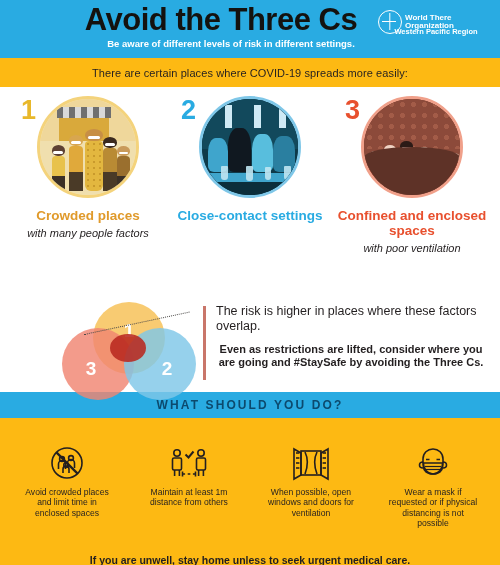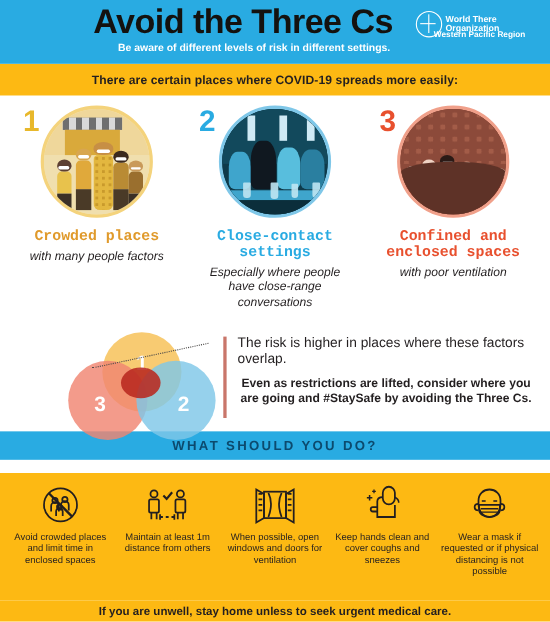--- a/index.html
+++ b/index.html
@@ -62,21 +62,21 @@
     text-align:center;
     font-size:7.5px;font-weight:bold;color:#ffffff;
   }
 
   
   .banner-yellow{
     height:29px;background:#FDB913;
     display:flex;align-items:center;justify-content:center;
   }
   .banner-yellow-text{
-    font-size:11px;font-weight:bold;color:#231f20;
+    font-size:11px;font-weight:normal;color:#231f20;
     letter-spacing:0.1px;
   }
 
   
   .cs-section{position:relative;height:203px;background:#ffffff;padding-top:6px;}
   .cs-row{display:flex;justify-content:center;gap:4px;}
   .cs-col{width:158px;position:relative;}
   .circle-wrap{position:relative;height:108px;display:flex;align-items:center;justify-content:center;}
   .big-num{
     position:absolute;top:4px;font-size:27px;font-weight:bold;line-height:1;z-index:4;
@@ -115,21 +115,21 @@
 
   
   .ill3-bg{position:absolute;inset:0;background:#8C4A3A;}
   .ill3-dots{position:absolute;left:0;right:0;top:0;height:52%;
     background:#8C4A3A;
     background-image:radial-gradient(circle,#A35C48 2.4px,transparent 2.6px);
     background-size:11px 11px;}
   .ill3-floor{position:absolute;left:0;right:0;bottom:0;height:50%;
     background:#5E3227;border-radius:50% 50% 0 0 / 22% 22% 0 0;}
 
-  .cs-title{text-align:center;font-size:13.5px;font-weight:bold;line-height:1.12;margin-top:7px;font-family:Liberation Mono, monospace;}
+  .cs-title{text-align:center;font-size:13.5px;font-weight:bold;line-height:1.12;margin-top:7px;}
   .c1 .cs-title{color:#E09A2B;}
   .c2 .cs-title{color:#29ABE2;}
   .c3 .cs-title{color:#E8502E;}
   .cs-desc{
     text-align:center;font-size:11px;font-style:italic;color:#231f20;
     line-height:1.2;margin-top:4px;padding:0 14px;
   }
 
   
   .venn-section{position:relative;height:96px;background:#ffffff;}
@@ -152,21 +152,21 @@
   .vt-top{font-size:12.5px;color:#231f20;line-height:1.22;}
   .vt-bot{font-size:11px;font-weight:bold;color:#231f20;line-height:1.27;margin-top:8px;text-align:center;}
 
   
   .banner-blue{
     height:26px;background:#29ABE2;display:flex;align-items:center;justify-content:center;
   }
   .banner-blue-text{
     font-size:12px;font-weight:bold;color:#0c4a6e;letter-spacing:2.1px;
   }
-  .actions{background:#FDB913;height:108px;padding-top:8px;margin-top:12px;}
+  .actions{background:#FDB913;height:108px;padding-top:24px;}
   .actions-row{display:flex;justify-content:space-around;align-items:flex-start;padding:0 6px;}
   .action{width:92px;display:flex;flex-direction:column;align-items:center;}
   .action-icon{height:42px;display:flex;align-items:center;justify-content:center;}
   .action-icon svg{display:block;}
   .action-label{
     margin-top:3px;text-align:center;font-size:8.6px;color:#231f20;line-height:1.22;
   }
   .footer{
     background:#FDB913;height:34px;display:flex;align-items:flex-start;justify-content:center;
     padding-top:4px;
@@ -267,21 +267,20 @@
               <div class="ill2-counter"></div>
               <div class="ill2-floor"></div>
               <div class="glass" style="left:20%;bottom:16%;width:7px;height:14px;"></div>
               <div class="glass" style="left:46%;bottom:15%;width:7px;height:15px;"></div>
               <div class="glass" style="left:66%;bottom:16%;width:6px;height:13px;"></div>
               <div class="glass" style="left:85%;bottom:16%;width:7px;height:14px;"></div>
             </div>
           </div>
         </div>
         <div class="cs-title">Close-contact settings</div>
-        <div class="cs-desc">Especially where people have close-range conversations</div>
       </div>
 
       <div class="cs-col c3">
         <div class="circle-wrap">
           <div class="big-num">3</div>
           <div class="circ">
             <div class="ill">
               <div class="ill3-bg"></div>
               <div class="ill3-dots"></div>
               <div class="p" style="left:5%;width:12px;height:40px;">
@@ -413,33 +412,20 @@
             <line x1="32.6" y1="10" x2="36" y2="10"></line>
               <line x1="32.6" y1="15" x2="36" y2="15"></line>
             <line x1="32.6" y1="20" x2="36" y2="20"></line>
               <line x1="32.6" y1="25" x2="36" y2="25"></line>
             <path d="M15 9c3 6 3 14 0 22M27 9c-3 6-3 14 0 22"></path>
           </svg>
         </div>
         <div class="action-label">When possible, open windows and doors for ventilation</div>
       </div>
 
-      <div class="action">
-        <div class="action-icon">
-          <svg width="42" height="40" viewBox="0 0 42 40" fill="none" stroke="#231f20" stroke-width="1.6">
-            <path d="M21 9a5.5 5.5 0 0111 0v5a5.5 5.5 0 01-11 0z"></path>
-            <path d="M21 13c-3 0-5 1-5 4v14h16V20"></path>
-            <path d="M16 22h-4a2 2 0 000 4h4"></path>
-            <path d="M32 13c2 1 3.5 3 3.5 5" stroke-width="1.4"></path>
-            <path d="M9 11v5M6.5 13.5h5" stroke-width="1.4"></path>
-            <path d="M13 6v3.4M11.3 7.7h3.4" stroke-width="1.2"></path>
-          </svg>
-        </div>
-        <div class="action-label">Keep hands clean and cover coughs and sneezes</div>
-      </div>
 
       <div class="action">
         <div class="action-icon">
           <svg width="42" height="40" viewBox="0 0 42 40" fill="none" stroke="#231f20" stroke-width="1.6">
             <path d="M11 16c0-6 4.5-10 10-10s10 4 10 10v3c0 7-4.5 12-10 12s-10-5-10-12z"></path>
             <path d="M11 19c-2.5 0-3.5 1.5-3.5 3s1 3 3.5 3"></path>
             <path d="M31 19c2.5 0 3.5 1.5 3.5 3s-1 3-3.5 3"></path>
             <path d="M11.5 20h19v4c0 4-4 7-9.5 7s-9.5-3-9.5-7z"></path>
             <line x1="13" y1="23.5" x2="29" y2="23.5" stroke-width="1.2"></line>
             <line x1="13.5" y1="26.5" x2="28.5" y2="26.5" stroke-width="1.2"></line>

